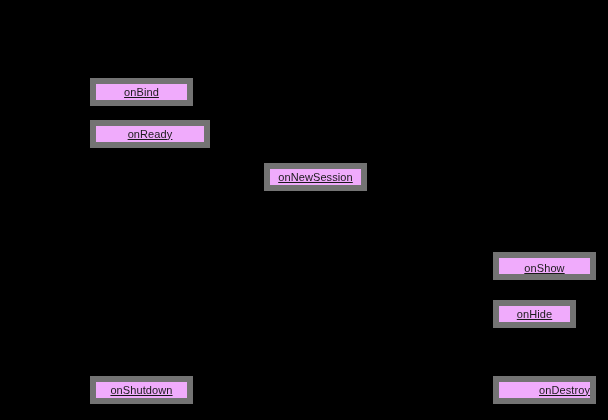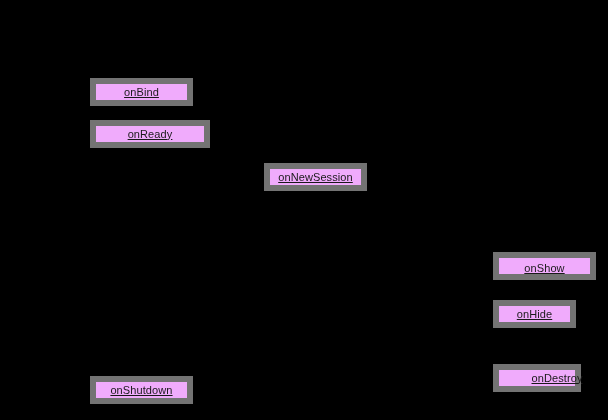--- a/index.html
+++ b/index.html
@@ -60,17 +60,17 @@
   </div>
 
   <div class="node" style="left:493px; top:300px; width:83px; height:28px;">
     <span class="node-label">onHide</span>
   </div>
 
   <div class="node" style="left:90px; top:376px; width:103px; height:28px;">
     <span class="node-label">onShutdown</span>
   </div>
 
-  <div class="node" style="left:493px; top:364px; width:88px; height:28px;padding-left:40px;">
+  <div class="node" style="left:493px; top:376px; width:103px; height:28px;padding-left:40px;">
     <span class="node-label">onDestroy</span>
   </div>
 
 </div>
 
 </body></html>

